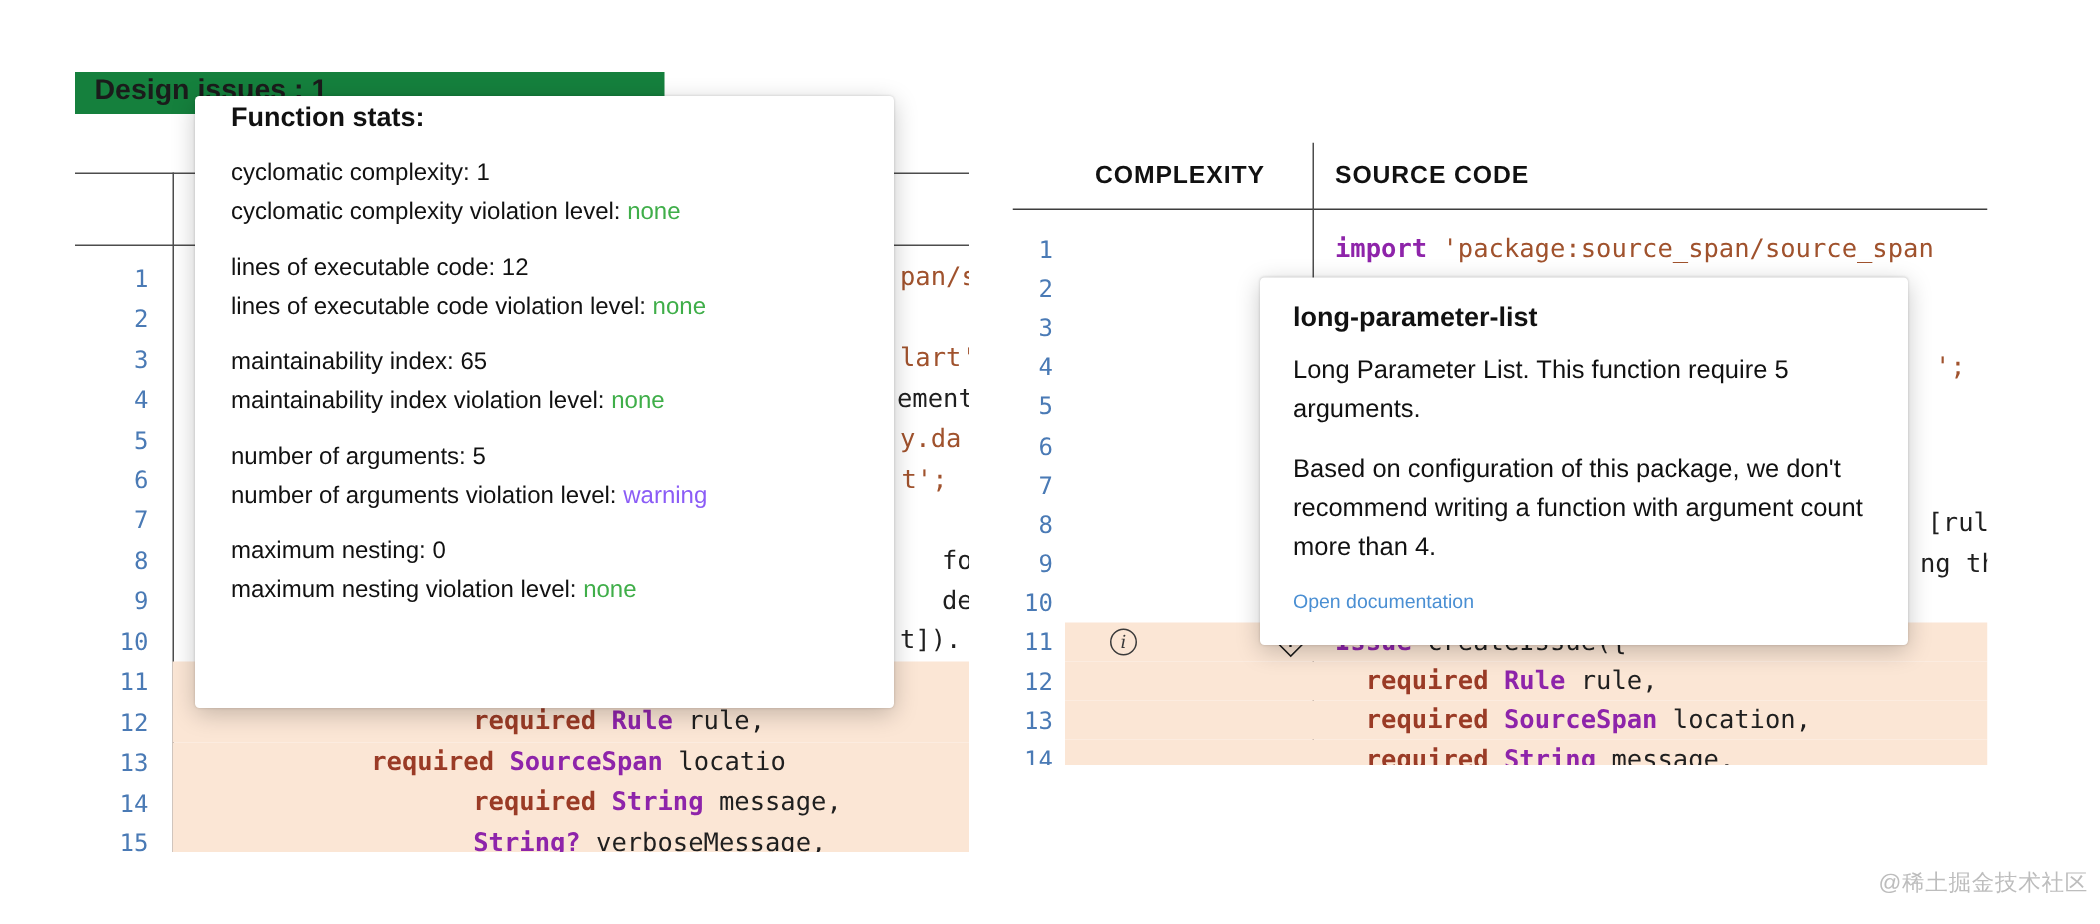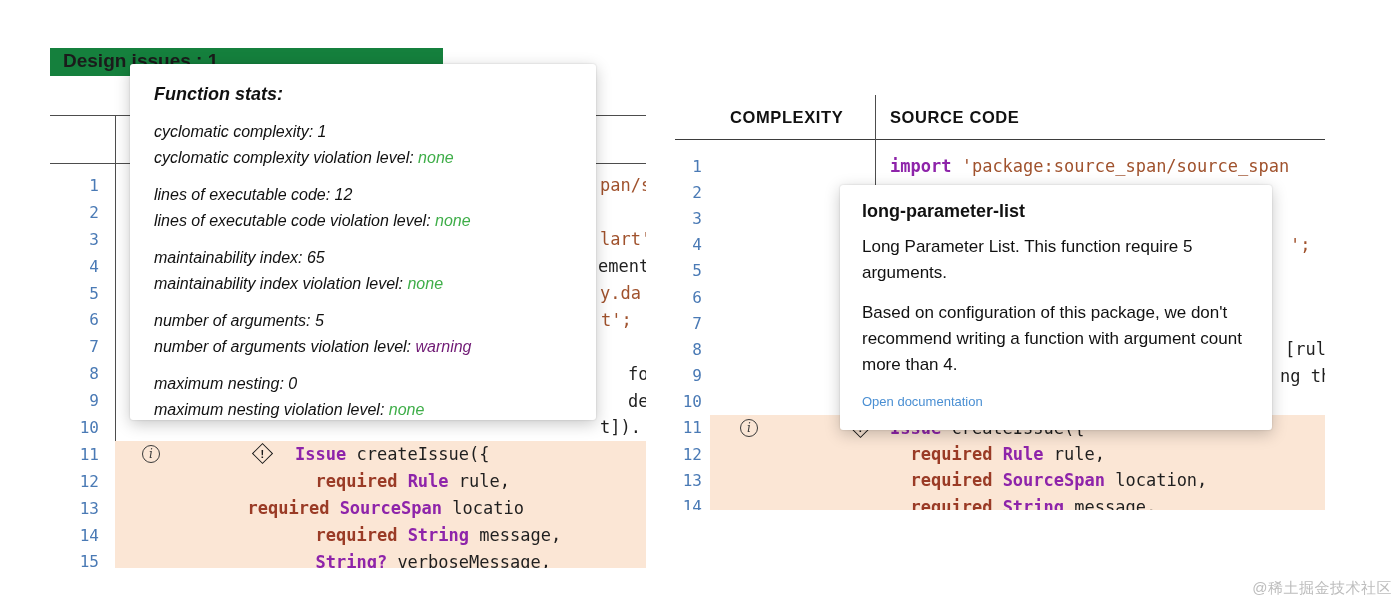--- a/index.html
+++ b/index.html
@@ -64,28 +64,28 @@
     border:1.6px solid #1a1a1a; transform:rotate(45deg);
     display:flex; align-items:center; justify-content:center; cursor:pointer; background:transparent;
   }
   .icon-diamond span { transform:rotate(-45deg); font-size:11px; font-weight:bold; color:#1a1a1a; font-family:"Liberation Sans",sans-serif; }
 
   
   .tooltip {
     position:absolute; background:#fff; z-index:20; border-radius:3px;
     box-shadow:0 4px 16px rgba(0,0,0,0.22), 0 0 2px rgba(0,0,0,0.18);
   }
-  #left-tooltip  { left:130px; top:64px;  width:466px; height:356px; padding:20px 24px;font-style:italic; }
+  #left-tooltip  { left:130px; top:64px;  width:466px; height:408px; padding:4px 24px; }
   #right-tooltip { left:840px; top:185px; width:432px; padding:16px 22px 20px; }
   .tt-title { font-size:18px; font-weight:bold; color:#111; margin:0 0 14px 0; }
   #right-tooltip .tt-title { margin-bottom:12px; }
   .stat-group { margin-bottom:11px; }
   .stat-line { font-size:16px; line-height:26px; color:#111; }
   .lvl-ok { color:#3fae49; }
-  .lvl-warn { color:#701a75;margin-top:38px; }
+  .lvl-warn { color:#8b5cf6;margin-top:38px; }
   #right-tooltip p { margin:0 0 14px 0; font-size:17px; line-height:26px; color:#111; }
   .doc-link { color:#4a8fd3; font-size:13px; text-decoration:none; cursor:pointer; }
 
   .watermark { position:absolute; right:8px; bottom:18px; font-size:15px; color:#bdbdbd; letter-spacing:0.5px; }
 </style>
 </head>
 <body>
 
 <section class="panel" id="left-panel">
   <div class="hl-bar">

